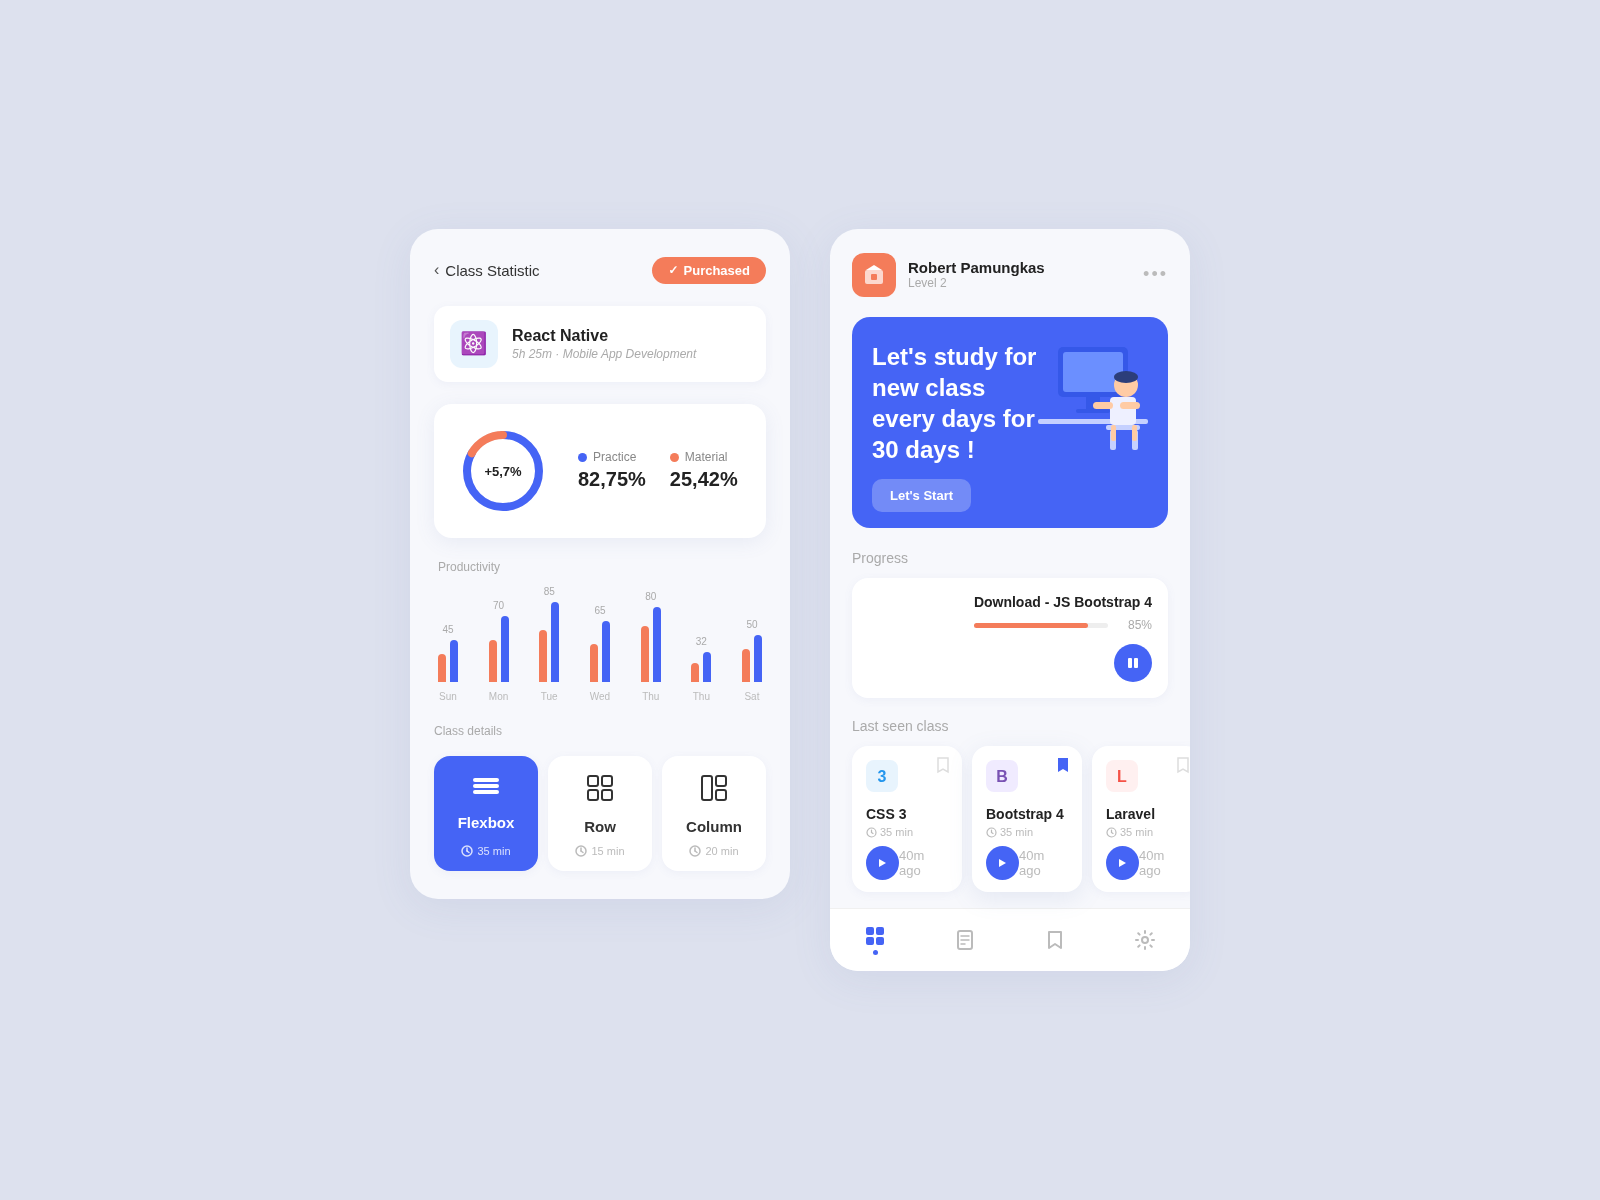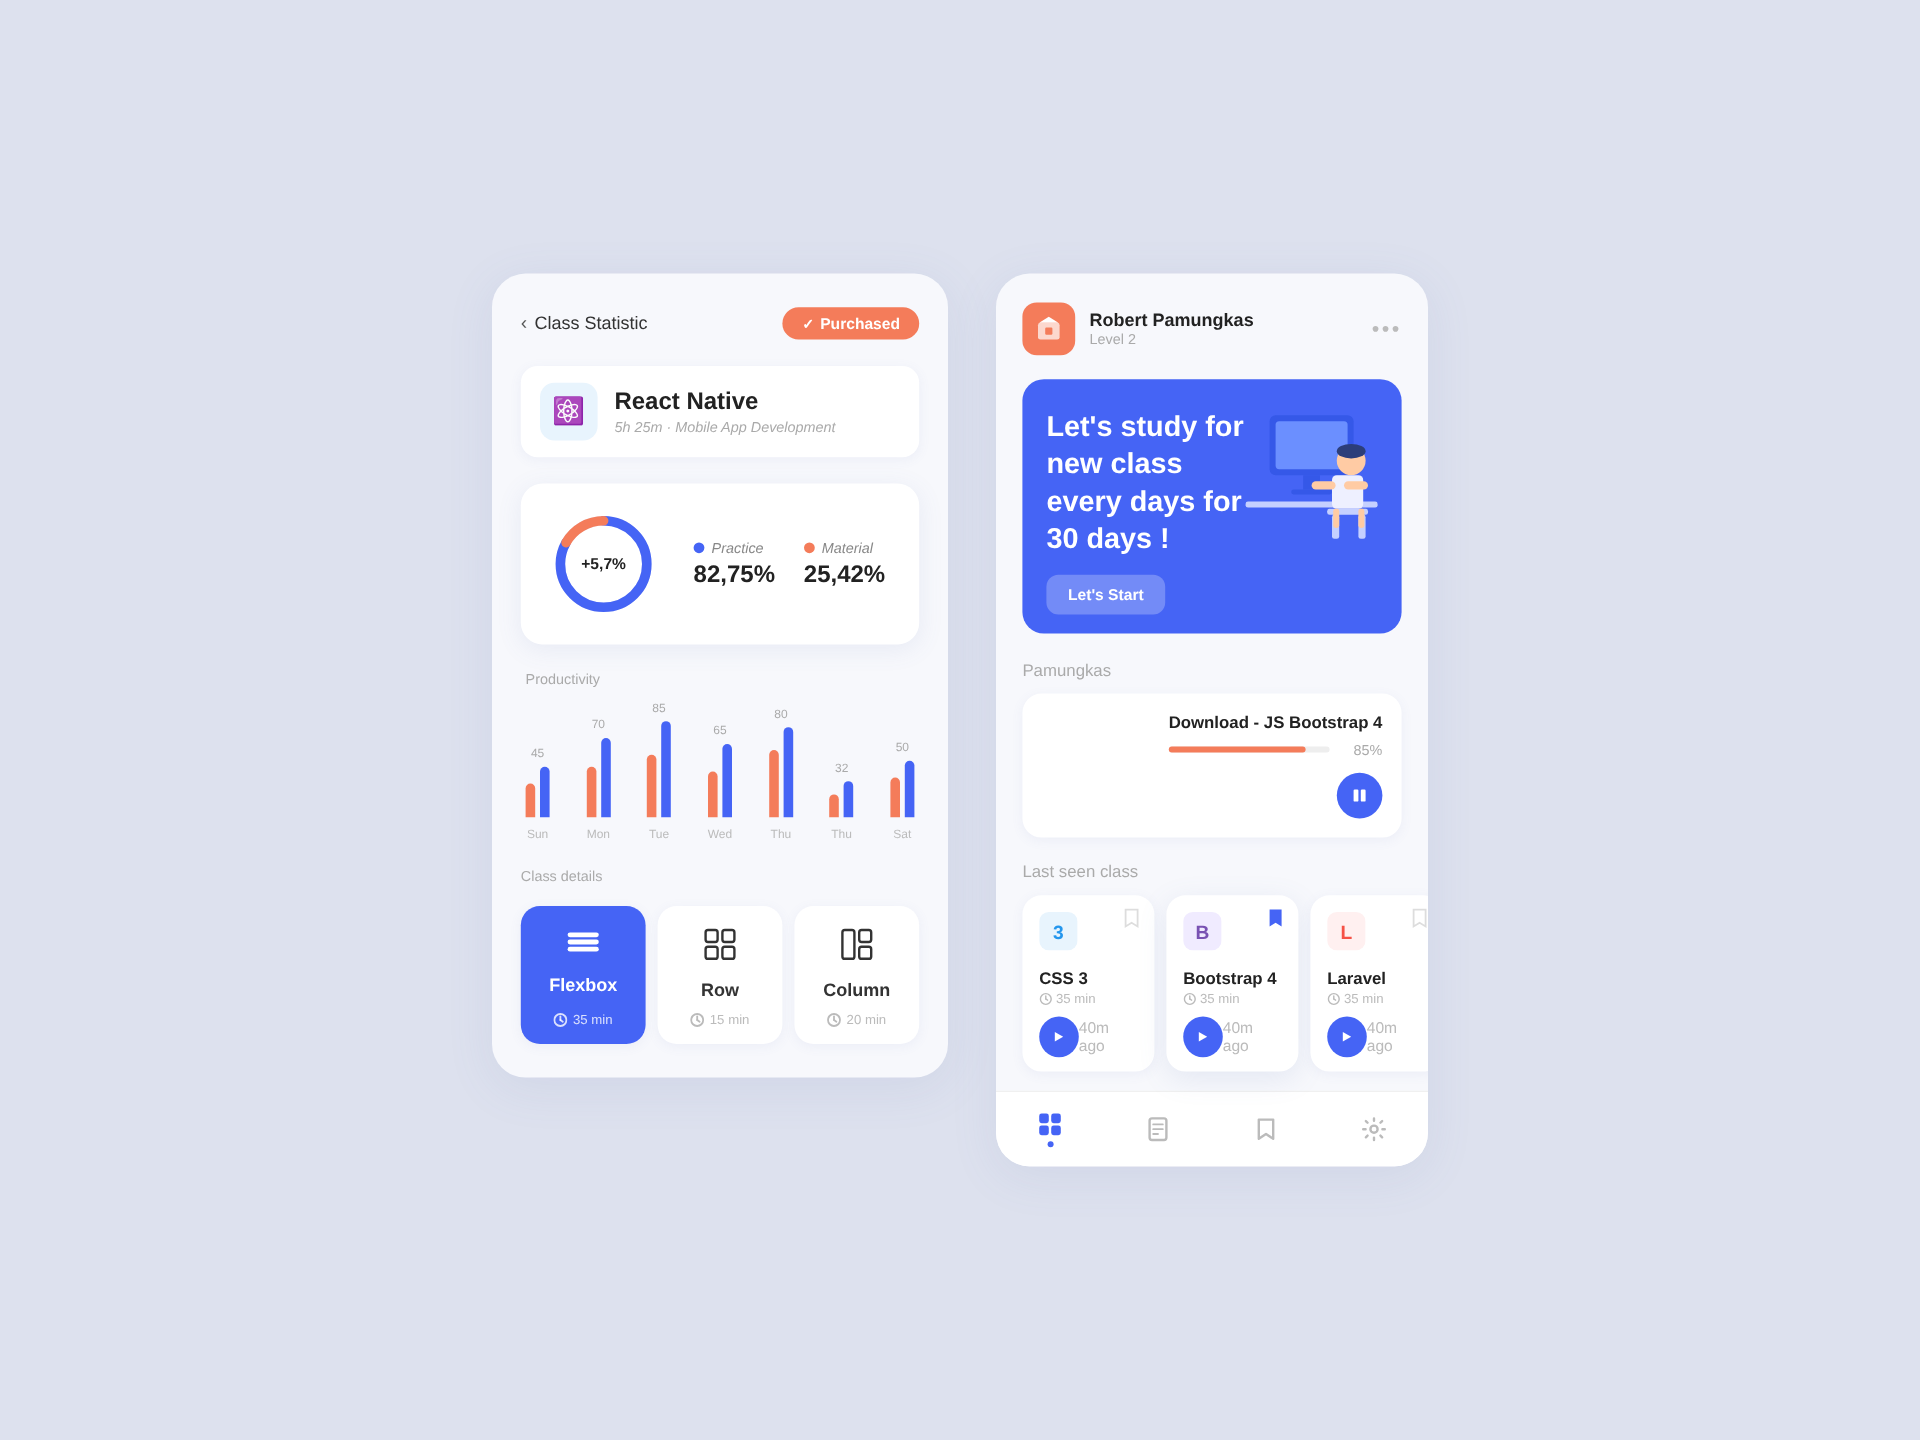--- a/index.html
+++ b/index.html
@@ -71,21 +71,21 @@
     .course-icon-box {
       width: 48px;
       height: 48px;
       background: #e8f4fd;
       border-radius: 12px;
       display: flex;
       align-items: center;
       justify-content: center;
       font-size: 22px;
     }
-    .course-title { font-size: 20px; font-weight: 700; color: #222; }
+    .course-title { font-size: 16px; font-weight: 700; color: #222; }
     .course-sub { font-size: 12px; color: #aaa; margin-top: 2px; font-style: italic; }
 
     
     .stats-card {
       background: #fff;
       border-radius: 18px;
       padding: 22px 24px;
       margin-bottom: 22px;
       box-shadow: 0 4px 20px rgba(100,120,180,0.10);
       display: flex;
@@ -108,21 +108,21 @@
       font-size: 13px;
       font-weight: 700;
       color: #222;
     }
     .stats-details { display: flex; gap: 24px; }
     .stat-item {}
     .stat-dot-row { display: flex; align-items: center; gap: 6px; margin-bottom: 4px; }
     .stat-dot { width: 9px; height: 9px; border-radius: 50%; }
     .stat-dot.blue { background: #4564f5; }
     .stat-dot.red { background: #f47c5a; }
-    .stat-label { font-size: 12px; color: #888; font-style: italic; }
+    .stat-label { font-size: 12px; color: #888; }
     .stat-value { font-size: 20px; font-weight: 700; color: #222; }
 
     
     .section-title { font-size: 12px; color: #aaa; font-weight: 500; margin-bottom: 18px; }
     .productivity-section { margin-bottom: 22px; padding: 0 4px; }
     .bar-chart { display: flex; align-items: flex-end; gap: 0; justify-content: space-between; height: 110px; }
     .bar-col { display: flex; flex-direction: column; align-items: center; gap: 3px; }
     .bar-num { font-size: 10px; color: #aaa; margin-bottom: 2px; }
     .bar-group { display: flex; gap: 4px; align-items: flex-end; }
     .bar {
@@ -536,21 +536,21 @@
             <rect x="82" y="103" width="6" height="20" rx="2" fill="#c5d0ff"></rect>
             <rect x="104" y="103" width="6" height="20" rx="2" fill="#c5d0ff"></rect>
 
             <rect x="83" y="98" width="5" height="16" rx="2" fill="#ffcba4"></rect>
             <rect x="104" y="98" width="5" height="16" rx="2" fill="#ffcba4"></rect>
           </svg>
         </div>
       </div>
 
       <div class="progress-section">
-        <div class="progress-title">Pamungkas</div>
+        <div class="progress-title">Progress</div>
         <div class="progress-card">
           <div class="progress-info">
             <div class="progress-course-name">Download - JS Bootstrap 4</div>
             <div class="progress-row">
               <div class="progress-bar-bg">
                 <div class="progress-bar-fill" style="width:85%"></div>
               </div>
               <span class="progress-pct">85%</span>
             </div>
           </div>

